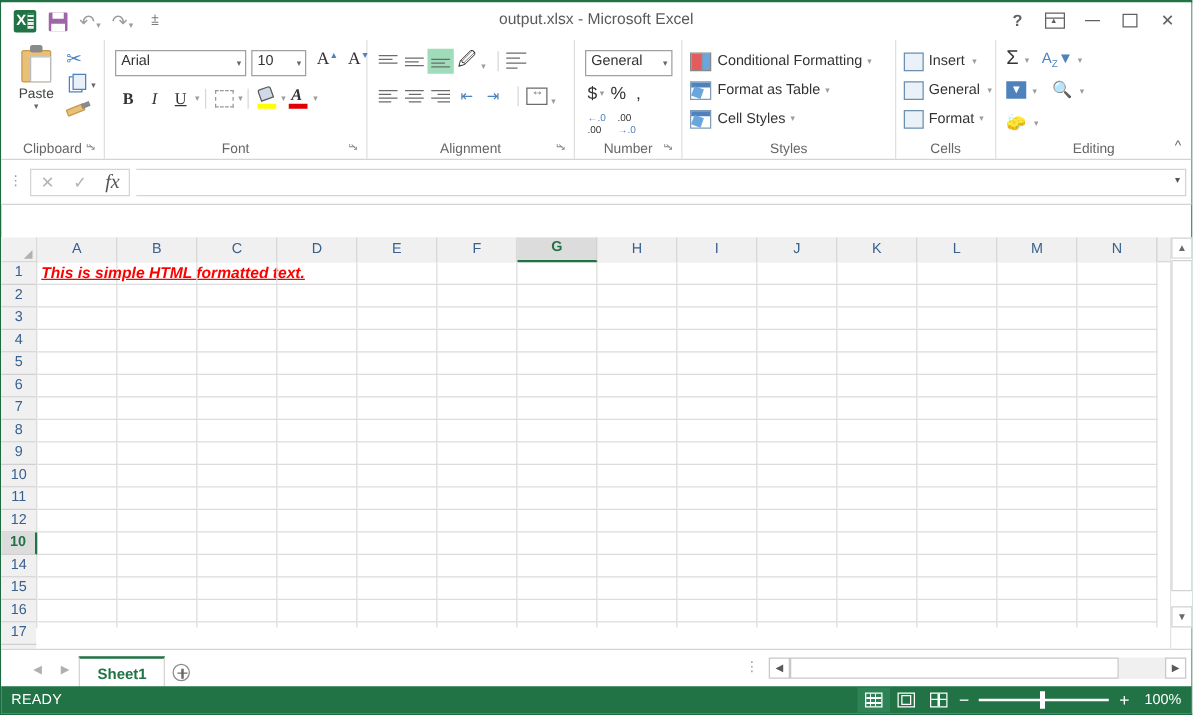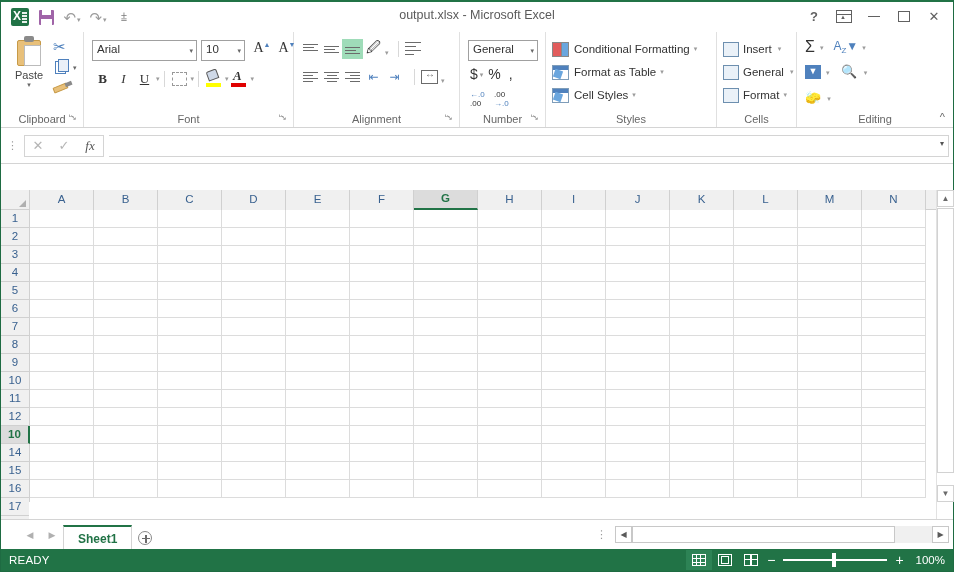--- a/index.html
+++ b/index.html
@@ -139,21 +139,21 @@
   .ed-r { position:absolute; left:8px; display:flex; align-items:center; }
   .collapse-ribbon { position:absolute; right:8px; bottom:4px; color:#666; font-size:11px; }
 
   
   .fbar { height:36px; position:relative; background:#fff; border-bottom:1px solid #d4d4d4; display:flex; align-items:center; }
   .namebox { margin-left:6px; width:100px; height:22px; border:1px solid #b5b5b5; background:#fff; font-size:11.5px; color:#333; padding:3px 16px 0 6px; position:relative; }
   .nb-caret { position:absolute; right:5px; top:6px; font-size:7px; color:#444; }
   .fb-dots { margin:0 6px; color:#9a9a9a; font-size:11px; letter-spacing:0; line-height:1; }
   .fb-btns { height:22px; border:1px solid #d4d4d4; display:flex; align-items:center; background:#fff; }
   .fb-b { width:26px; height:20px; display:flex; align-items:center; justify-content:center; color:#b5b5b5; font-size:13px; }
-  .fb-b.fx { color:#555; font-style:italic; font-family:"Liberation Serif",serif; font-size:13px; }
+  .fb-b.fx { color:#555; font-style:italic; font-family:"Liberation Serif",serif; font-size:16px; }
   .fb-input { flex:1; margin-left:5px; margin-right:4px; height:22px; border:1px solid #d4d4d4; border-left:none; background:#fff; position:relative; }
   .fb-exp { position:absolute; right:4px; top:3px; font-size:8px; color:#555; }
 
   
   .gridwrap { position:absolute; left:0; top:188px; right:0; bottom:52px; background:#fff; }
   .corner { position:absolute; left:0; top:0; width:29px; height:20px; background:#f0f0f0; border-right:1px solid #d0d0d0; border-bottom:1px solid #d0d0d0; }
   .corner:after { content:""; position:absolute; right:3px; bottom:2px; border-left:7px solid transparent; border-bottom:7px solid #b0b0b0; }
   .colhdr { position:absolute; left:29px; top:0; height:20px; right:17px; display:flex; background:#f0f0f0; border-bottom:1px solid #d0d0d0; }
   .ch { height:20px; line-height:19px; text-align:center; font-size:11.5px; color:#39618f; border-right:1px solid #d0d0d0; background:#f0f0f0; }
   .ch.sel { background:#dcdcdc; color:#217346; border-bottom:2px solid #217346; font-weight:bold; height:20px; line-height:17px; }
@@ -527,20 +527,36 @@
         <div class="rh">12</div>
         <div class="rh sel">10</div>
         <div class="rh">14</div>
         <div class="rh">15</div>
         <div class="rh">16</div>
         <div class="rh">17</div>
         <div class="rh">18</div>
       </div>
     <div class="cells" id="cellsarea">
         <div class="gr">
+          <div class="gc" style="width: 64px; min-width: 64px;"><span class="a1text" style="color: rgb(255, 0, 0);">This is simple HTML formatted text.</span></div>
+          <div class="gc" style="width: 64px; min-width: 64px;"></div>
+          <div class="gc" style="width: 64px; min-width: 64px;"></div>
+          <div class="gc" style="width: 64px; min-width: 64px;"></div>
+          <div class="gc" style="width: 64px; min-width: 64px;"></div>
+          <div class="gc" style="width: 64px; min-width: 64px;"></div>
+          <div class="gc" style="width: 64px; min-width: 64px;"></div>
+          <div class="gc" style="width: 64px; min-width: 64px;"></div>
+          <div class="gc" style="width: 64px; min-width: 64px;"></div>
+          <div class="gc" style="width: 64px; min-width: 64px;"></div>
+          <div class="gc" style="width: 64px; min-width: 64px;"></div>
+          <div class="gc" style="width: 64px; min-width: 64px;"></div>
+          <div class="gc" style="width: 64px; min-width: 64px;"></div>
+          <div class="gc" style="width: 64px; min-width: 64px;"></div>
+        </div>
+        <div class="gr">
           <div class="gc" style="width: 64px; min-width: 64px;"></div>
           <div class="gc" style="width: 64px; min-width: 64px;"></div>
           <div class="gc" style="width: 64px; min-width: 64px;"></div>
           <div class="gc" style="width: 64px; min-width: 64px;"></div>
           <div class="gc" style="width: 64px; min-width: 64px;"></div>
           <div class="gc" style="width: 64px; min-width: 64px;"></div>
           <div class="gc" style="width: 64px; min-width: 64px;"></div>
           <div class="gc" style="width: 64px; min-width: 64px;"></div>
           <div class="gc" style="width: 64px; min-width: 64px;"></div>
           <div class="gc" style="width: 64px; min-width: 64px;"></div>

